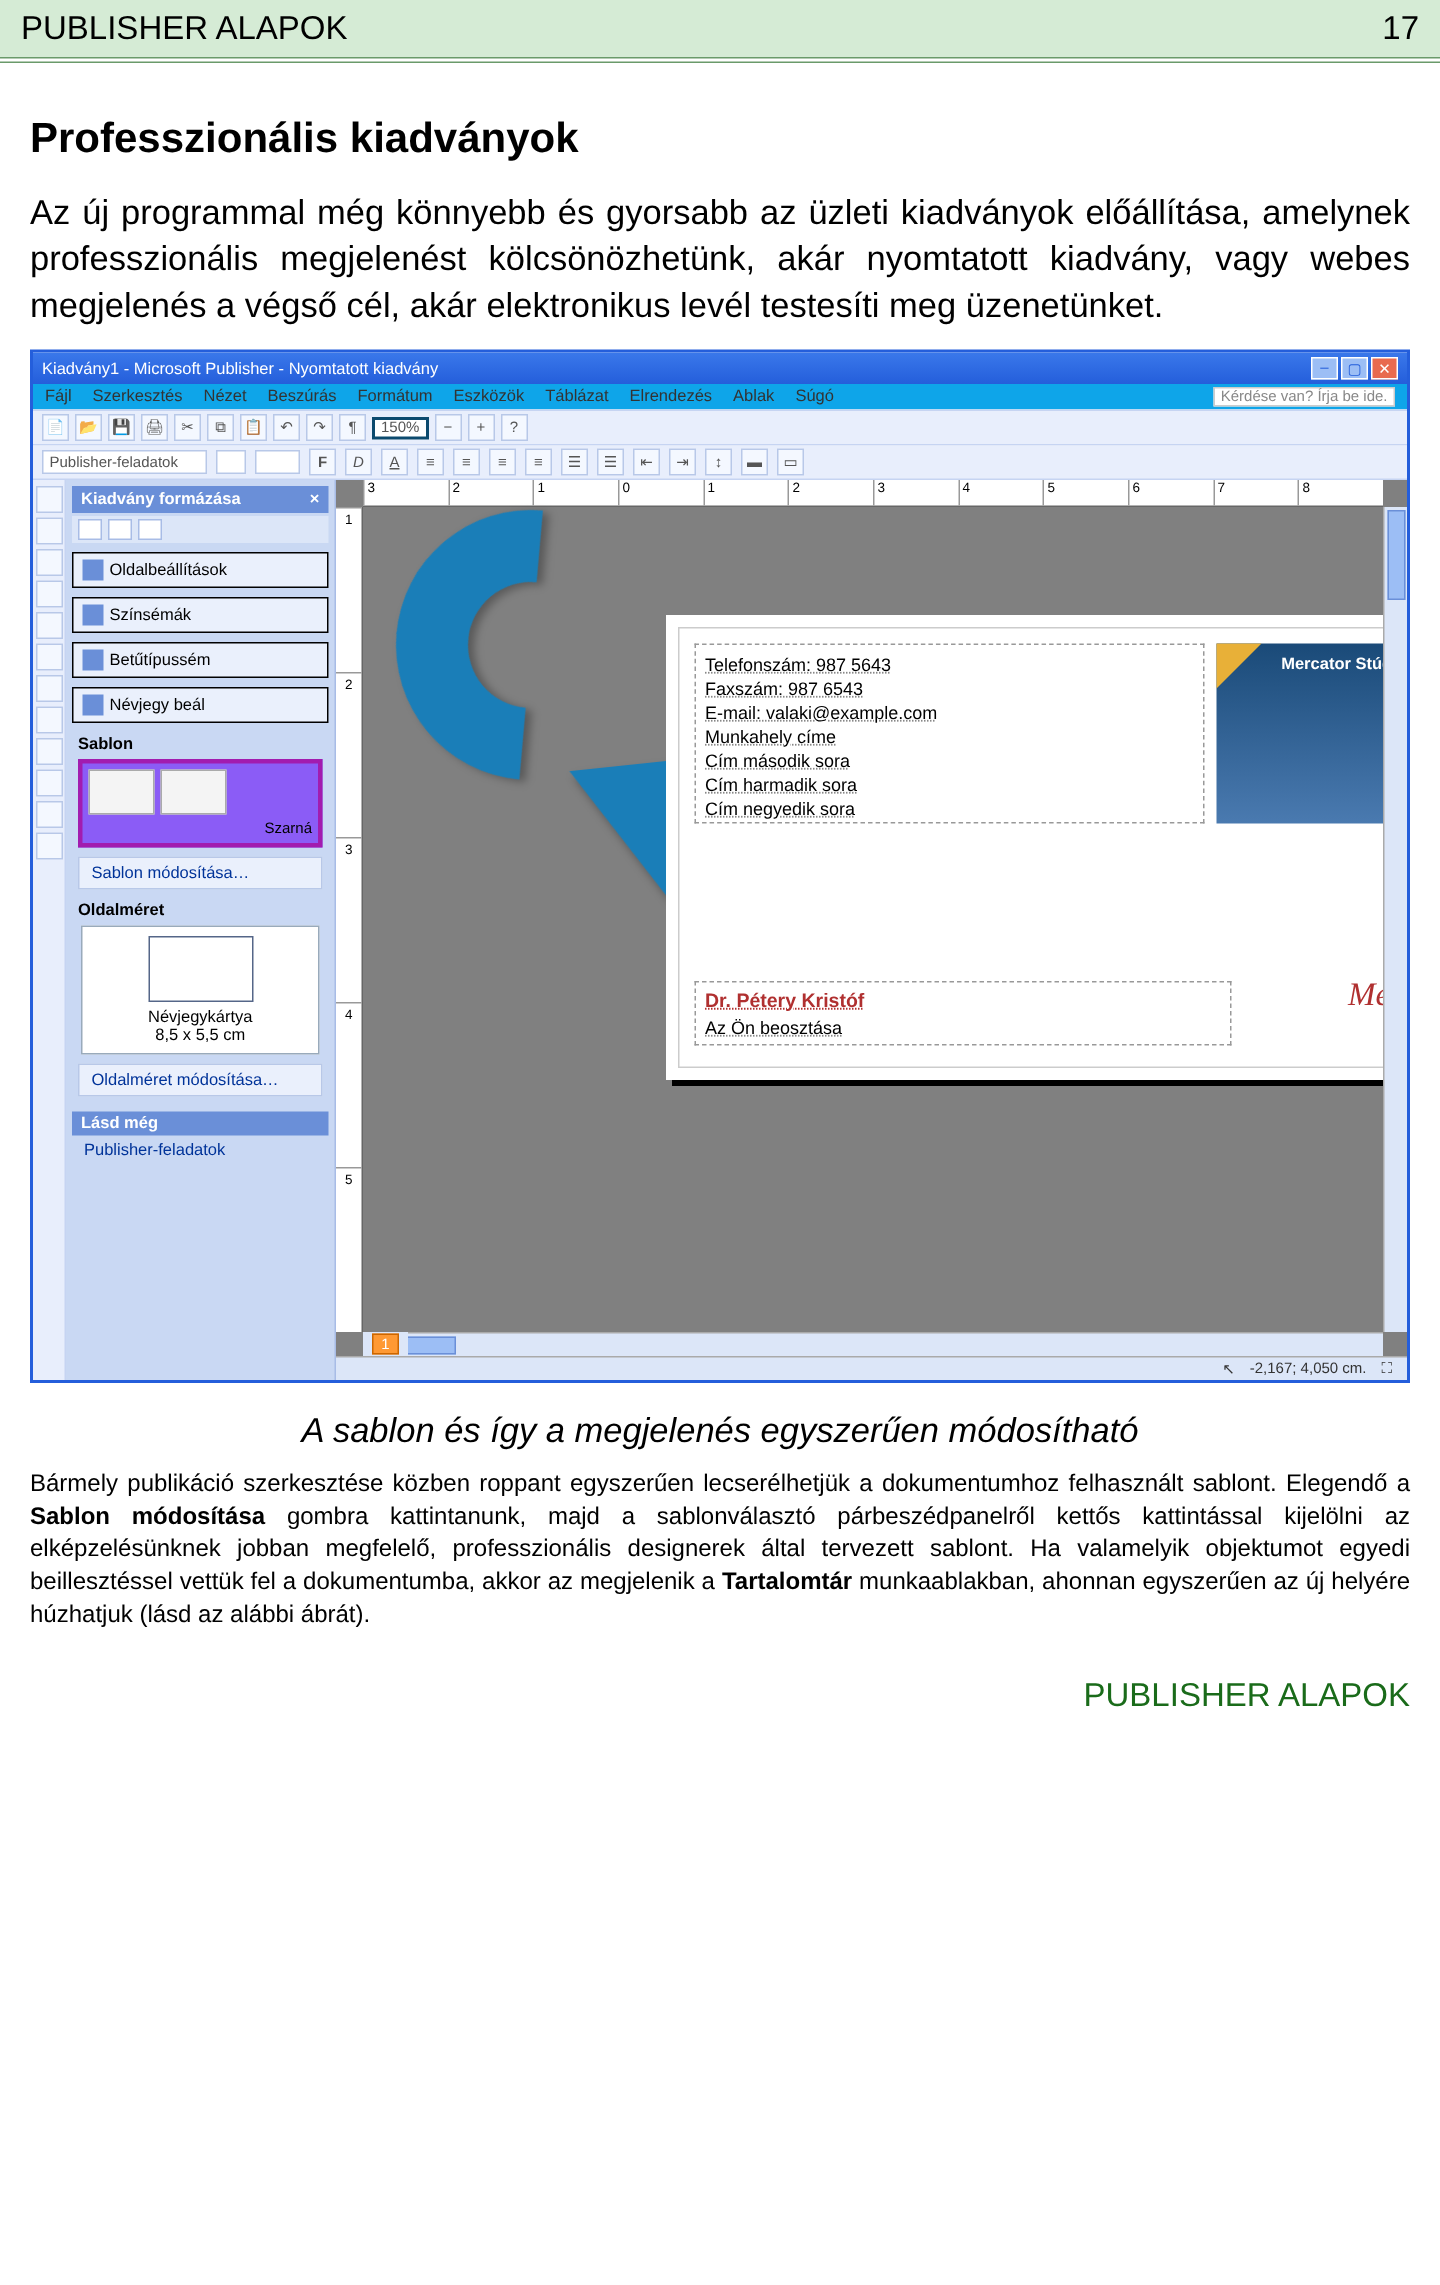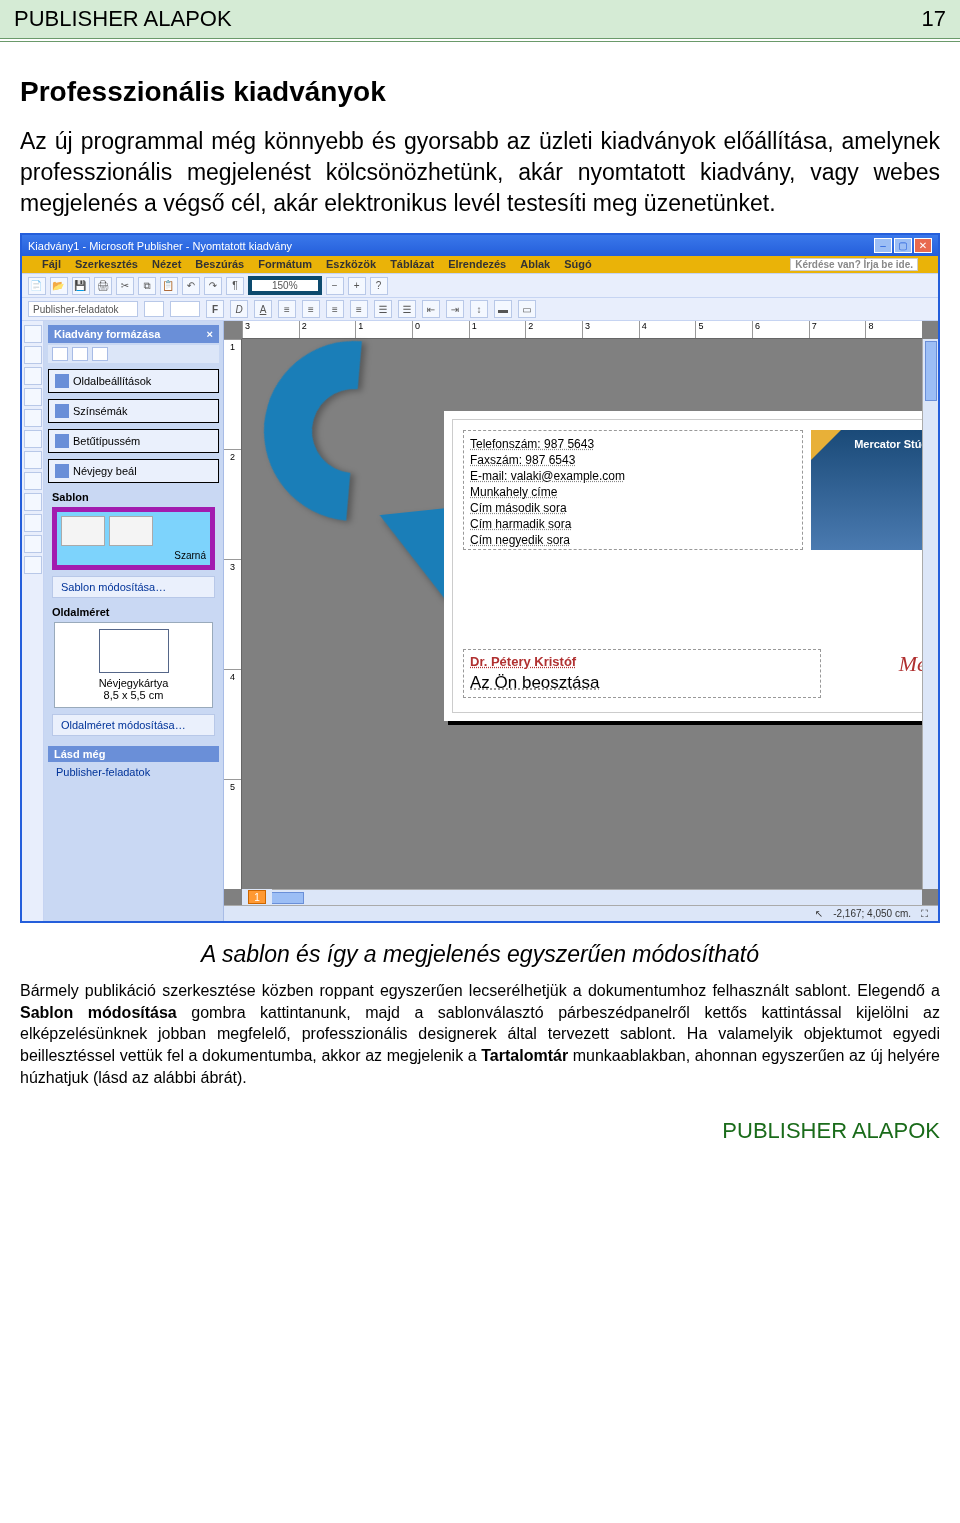--- a/index.html
+++ b/index.html
@@ -19,42 +19,42 @@
 
   .footer { font-size: 22px; color: #1a6b1a; text-align: right; padding: 30px 20px 18px; }
 
   
   .app-window { border: 2px solid #245edb; background: #fff; font-size: 11px; font-family: "Segoe UI", Tahoma, Arial, sans-serif; }
   .titlebar { background: linear-gradient(#3a78ea, #245edb); color: #fff; padding: 3px 6px; display: flex; align-items: center; justify-content: space-between; }
   .titlebar .win-btns { display: flex; gap: 2px; }
   .win-btn { width: 18px; height: 15px; background: #9cbef5; border: 1px solid #fff; display: flex; align-items: center; justify-content: center; font-size: 10px; color: #245edb; }
   .win-btn.close { background: #e86a4f; color: #fff; }
 
-  .menubar { background: #eab308; padding: 2px 20px; display: flex; gap: 14px; font-size: 11px; color: #333; font-weight: bold; }
+  .menubar { background: #0ea5e9; padding: 2px 8px; display: flex; gap: 14px; font-size: 11px; color: #333; }
   .help-box { margin-left: auto; color: #888; border: 1px solid #ccc; padding: 0 4px; background: #fff; font-size: 10px; }
 
   .toolbar { background: #e8eefc; border-top: 1px solid #c6d4f2; border-bottom: 1px solid #c6d4f2; padding: 2px 6px; display: flex; align-items: center; gap: 4px; font-size: 10px; color: #555; }
   .tb-btn { width: 18px; height: 18px; border: 1px solid #b8c8e8; background: #f4f8ff; display: inline-flex; align-items: center; justify-content: center; }
-  .zoom-val { border: 4px solid #0c4a6e; background: #fff; padding: 0 20px; }
+  .zoom-val { border: 2px solid #0c4a6e; background: #fff; padding: 0 4px; }
 
   .toolbar2 { background: #e8eefc; border-bottom: 1px solid #c6d4f2; padding: 2px 6px; display: flex; align-items: center; gap: 6px; font-size: 10px; color: #555; }
   .sel { border: 1px solid #b8c8e8; background: #fff; padding: 0 4px; min-width: 70px; height: 16px; display: inline-flex; align-items: center; }
 
   .workspace { display: flex; background: #808080; }
   .toolstrip { width: 22px; background: #e8eefc; border-right: 1px solid #c6d4f2; display: flex; flex-direction: column; gap: 3px; padding: 4px 2px; }
   .toolstrip .ts { width: 18px; height: 18px; border: 1px solid #b8c8e8; background: #f4f8ff; }
 
   .taskpane { width: 180px; background: #c9d8f3; border-right: 1px solid #a8bce6; padding: 4px; }
   .tp-title { background: #6a8fd8; color: #fff; padding: 3px 6px; font-weight: bold; display: flex; justify-content: space-between; }
   .tp-nav { background: #dce6f8; padding: 2px 4px; display: flex; gap: 4px; margin-top: 2px; }
   .tp-nav span { display:inline-block; width: 16px; height: 14px; border:1px solid #a8bce6; background:#fff; }
   .tp-item { background: #eaf0fc; border: 1px solid #000000; margin-top: 6px; padding: 4px 6px; font-size: 11px; display: flex; align-items: center; gap: 4px; }
   .tp-item .ico { width: 14px; height: 14px; background: #6a8fd8; display:inline-block; }
   .tp-subhead { font-weight: bold; margin: 8px 0 4px 4px; font-size: 11px; }
-  .tp-card { background: #7dd3fc; border: 5px solid #a21caf; margin: 0 4px 6px; padding: 4px; }
+  .tp-card { background: #8b5cf6; border: 3px solid #a21caf; margin: 0 4px 6px; padding: 4px; }
   .tp-thumbs { display: flex; gap: 4px; }
   .tp-thumb { width: 44px; height: 30px; border:1px solid #aaa; background: #f4f4f4; }
   .tp-sizecard { background:#fff; border:1px solid #9ab; margin:4px 6px; padding:6px; text-align:center; }
   .tp-sizecard .rect { width:70px; height:44px; border:1px solid #568; margin:0 auto 4px; background:#fff; }
   .tp-link { color:#003399; text-align:left; padding:4px 8px; font-size:11px; background:#eaf0fc; margin:6px 4px 0; border:1px solid #b8c8e8; }
   .tp-sechead { background:#6a8fd8; color:#fff; padding:2px 6px; font-weight:bold; margin-top:10px; }
   .tp-seclink { color:#003399; padding:4px 8px; }
 
   .canvas-wrap { flex:1; position:relative; background:#808080; overflow:hidden; height:600px; }
   .ruler-h { position:absolute; top:0; left:18px; right:16px; height:18px; background:#fff; border-bottom:1px solid #666; font-size:9px; display:flex; }
@@ -78,21 +78,21 @@
   .bizcard { position:absolute; left:220px; top:90px; width:556px; height:310px; background:#fff; box-shadow:4px 4px 0 #000; }
   .bizcard-inner { border:1px solid #ccc; margin:8px; height:calc(100% - 16px); position:relative; }
   .bc-top { position:absolute; top:10px; right:10px; left:10px; height:120px; display:flex; }
   .bc-info { flex:1; padding:6px; border:1px dashed #999; font-size:12px; }
   .bc-info div { text-decoration: underline dotted #888; margin-bottom:2px; }
   .bc-chip { width:170px; background:linear-gradient(#1a4a78,#4a7ab0); color:#fff; margin-left:8px; position:relative; display:flex; align-items:flex-start; justify-content:center; padding-top:8px; font-weight:bold; }
   .bc-chip::before { content:""; position:absolute; top:0; left:0; width:0; height:0; border-top:30px solid #e8b038; border-right:30px solid transparent; }
   .bc-bottom { position:absolute; bottom:14px; left:10px; right:10px; display:flex; align-items:flex-end; }
   .bc-name { flex:1; border:1px dashed #999; padding:4px 6px; font-size:13px; }
   .bc-name .n { color:#b03030; font-weight:bold; text-decoration: underline dotted; }
-  .bc-name .r { display:block; text-decoration: underline dotted #888; font-size:17px; margin-top:4px; }
+  .bc-name .r { display:block; text-decoration: underline dotted #888; font-size:12px; margin-top:4px; }
   .bc-logo { width:160px; text-align:right; font-size:22px; color:#b03030; font-family: "Times New Roman", serif; font-style:italic; }
   .bc-logo small { display:block; color:#444; font-size:18px; font-weight:bold; font-style:normal; letter-spacing:1px; }
 
 </style>
 </head>
 <body>
 
 <div class="page-header">
   <span>PUBLISHER ALAPOK</span>
   <span>17</span>

